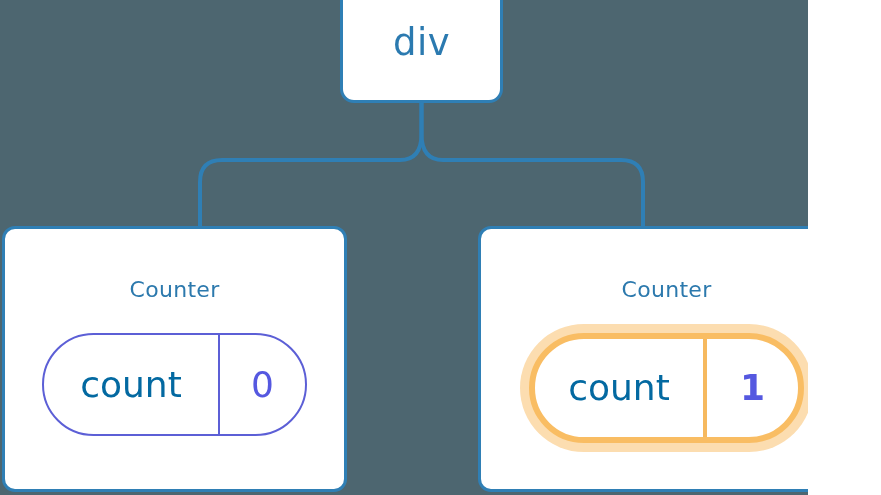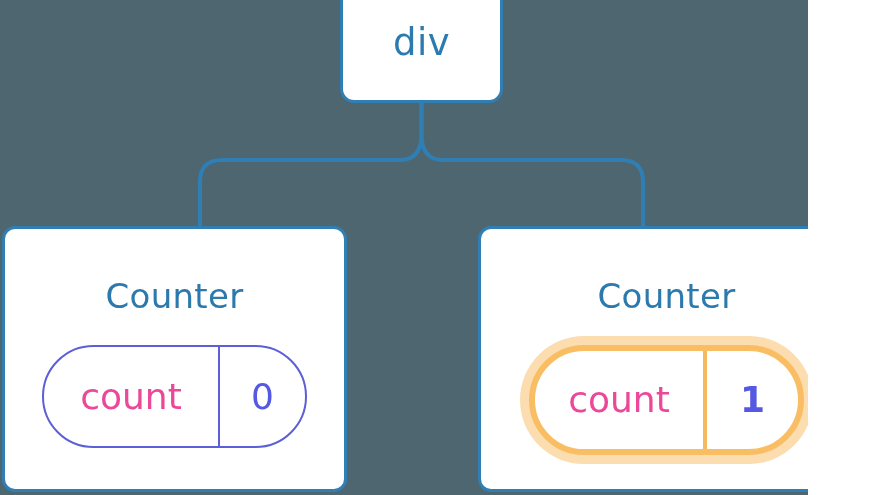--- a/index.html
+++ b/index.html
@@ -64,21 +64,21 @@
     border-radius: 13px;
     display: flex;
     flex-direction: column;
     align-items: center;
   }
   .node-left  { left: 2px;   width: 345px; }
   .node-right { left: 478px; width: 377px; }
 
   .card-title {
     color: #2c79ad;
-    font-size: 34px;
+    font-size: 22px;
     line-height: 1;
     margin-top: 50px;
     letter-spacing: 0.3px;
     white-space: nowrap;
   }
 
   
   .pill-wrap {
     position: relative;
     margin-top: 32px;
@@ -116,21 +116,21 @@
     border-right: 2px solid #5c5fd6;
   }
   .pill-plain .pill-val { flex: 1 1 auto; }
   .pill-hot .pill-key {
     flex: 0 0 172px;
     border-right: 4px solid #f6b95f;
   }
   .pill-hot .pill-val { flex: 1 1 auto; }
 
   .key-text {
-    color: #ec4899;
+    color: #0369a1;
     font-size: 36px;
     line-height: 1;
   }
   .val-text {
     color: #5558e0;
     font-size: 36px;
     line-height: 1;
   }
   .val-text.bold { font-weight: bold; }
 

